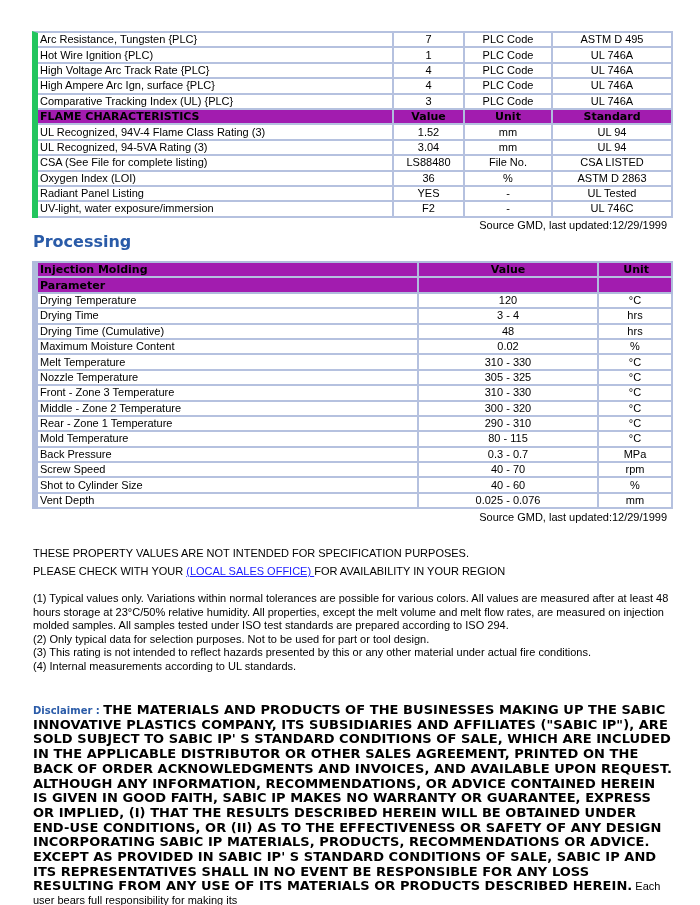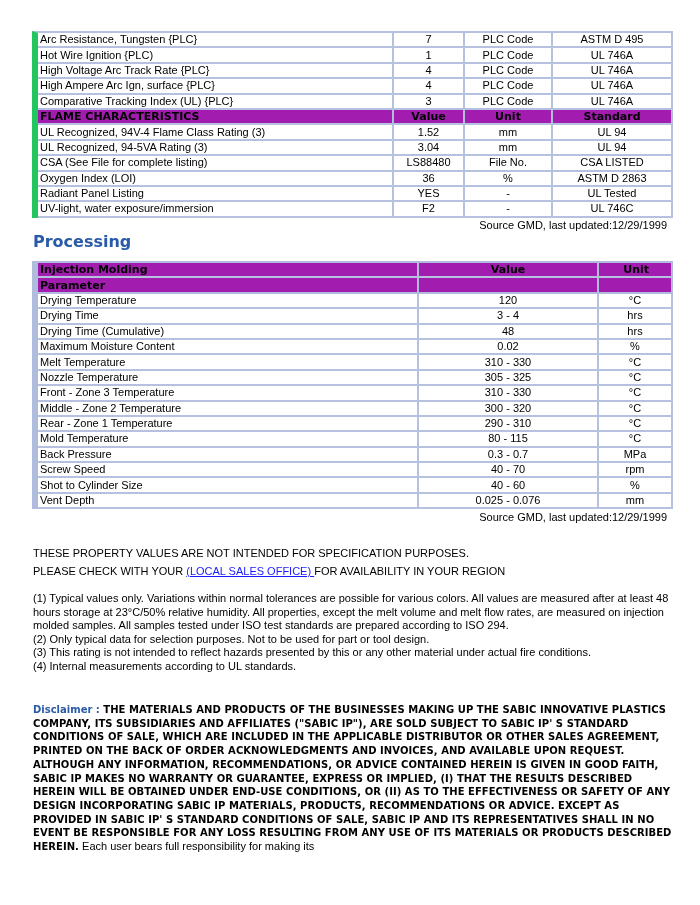--- a/index.html
+++ b/index.html
@@ -46,21 +46,21 @@
   #notice2 a { color: #1a1aff; text-decoration: underline; margin-top: 17px; }
   #notes { top: 592px; width: 640px; }
   #notes div { margin: 0; }
   #disclaimer {
     top: 703px; width: 640px; line-height: 13.7px;
   }
   #disclaimer .dlabel {
     color: #2a5ba8; font-family: "DejaVu Sans", sans-serif; font-weight: bold; font-size: 10px;
   }
   #disclaimer .dbold {
-    font-family: "DejaVu Sans", sans-serif; font-weight: bold; font-size: 10px; letter-spacing: 0.05px;
+    font-family: "DejaVu Sans", sans-serif; font-weight: bold; font-size: 13px; letter-spacing: 0.05px;
   }
   #disclaimer .dnorm { font-size: 11px; }
 </style>
 </head>
 <body>
 
 <table class="grid" id="t1">
   <colgroup>
     <col style="width:356px">
       <col style="width:71px">

